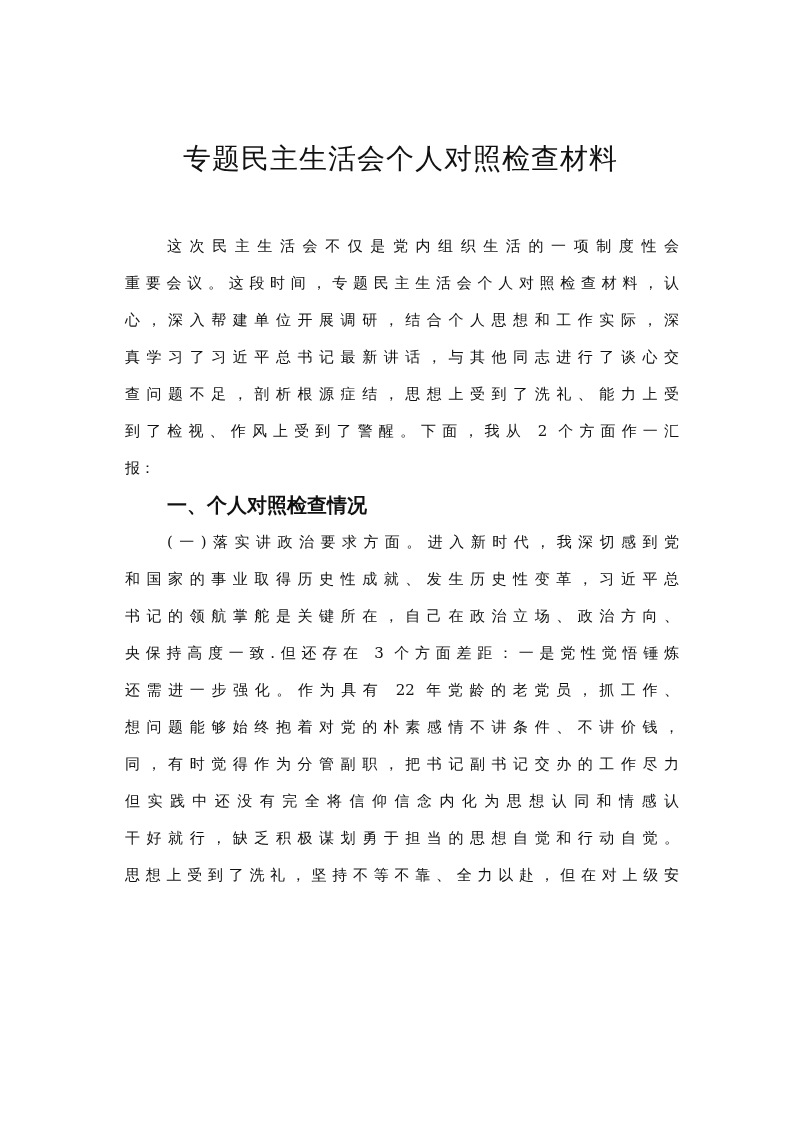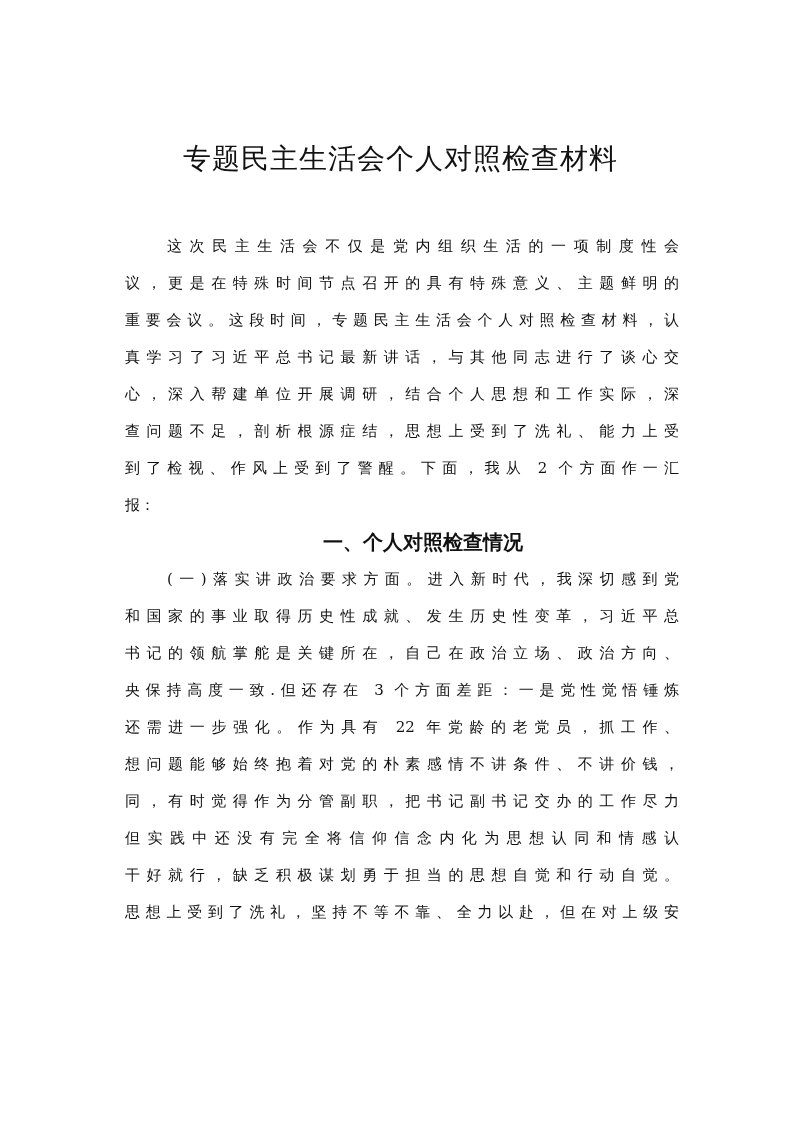--- a/index.html
+++ b/index.html
@@ -8,34 +8,33 @@
   .page { position: absolute; left: 4px; top: 0; width: 793px; height: 1110px; background: #fff; }
   .title { position: absolute; top: 140px; left: 0; width: 793px; text-align: center;
            font-size: 28px; letter-spacing: 1px; font-weight: normal; margin: 0;
            font-family: "DejaVu Serif", "Liberation Serif", serif; }
   .body { position: absolute; left: 121px; top: 228px; width: 554px; }
   .line { height: 37px; line-height: 37px; font-size: 15px; white-space: nowrap;
           text-align: justify; text-align-last: justify; overflow: visible; }
   .line.last { text-align-last: left; }
   .indent { padding-left: 42px; }
   .heading { font-family: "DejaVu Sans", "Liberation Sans", sans-serif; font-weight: bold;
-             font-size: 20px; height: 37px; line-height: 37px; padding-left: 42px; text-align: center; }
+             font-size: 20px; height: 37px; line-height: 37px; padding-left: 42px; }
 </style>
 </head>
 <body>
 
 <div class="page">
   <h1 class="title">专题民主生活会个人对照检查材料</h1>
 
   <div class="body">
     <div class="line indent">这次民主生活会不仅是党内组织生活的一项制度性会</div>
-    <div class="line">议，更是在特殊时间节点召开的具有特殊意义、主题鲜明的</div>
     <div class="line">重要会议。这段时间，专题民主生活会个人对照检查材料，认</div>
+    <div class="line">心，深入帮建单位开展调研，结合个人思想和工作实际，深</div>
     <div class="line">真学习了习近平总书记最新讲话，与其他同志进行了谈心交</div>
-    <div class="line">心，深入帮建单位开展调研，结合个人思想和工作实际，深</div>
     <div class="line">查问题不足，剖析根源症结，思想上受到了洗礼、能力上受</div>
     <div class="line">到了检视、作风上受到了警醒。下面，我从 2 个方面作一汇</div>
     <div class="line last">报：</div>
 
     <div class="heading">一、个人对照检查情况</div>
 
     <div class="line indent">(一)落实讲政治要求方面。进入新时代，我深切感到党</div>
     <div class="line">和国家的事业取得历史性成就、发生历史性变革，习近平总</div>
     <div class="line">书记的领航掌舵是关键所在，自己在政治立场、政治方向、</div>
     <div class="line">央保持高度一致.但还存在 3 个方面差距：一是党性觉悟锤炼</div>

